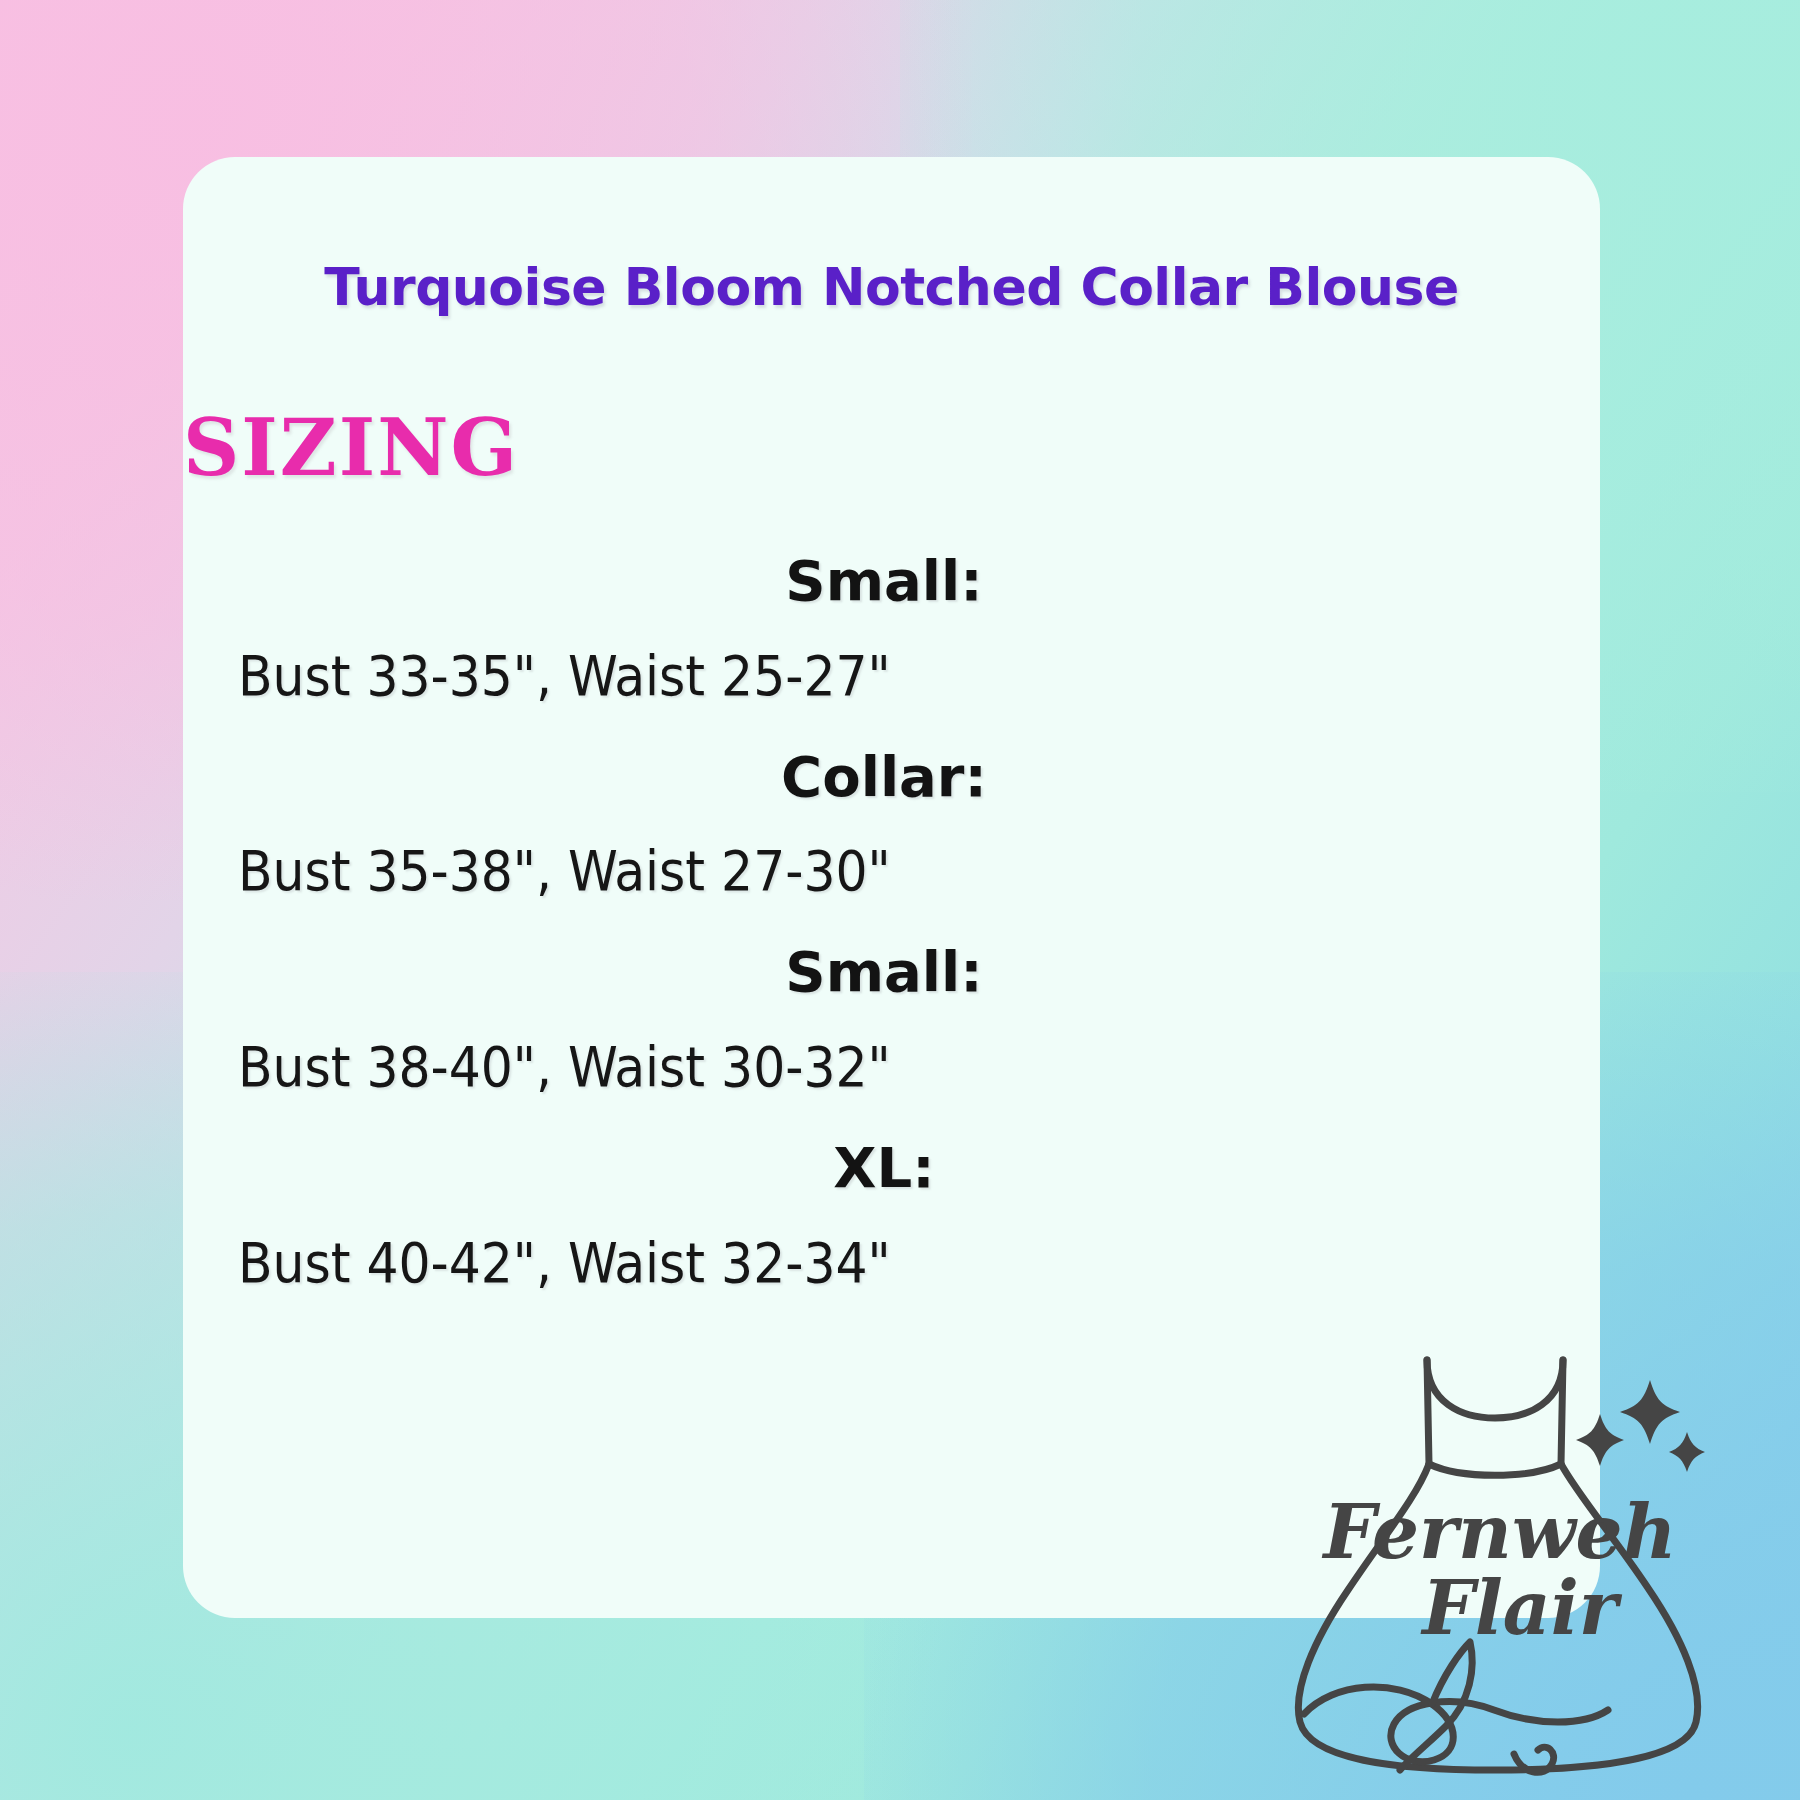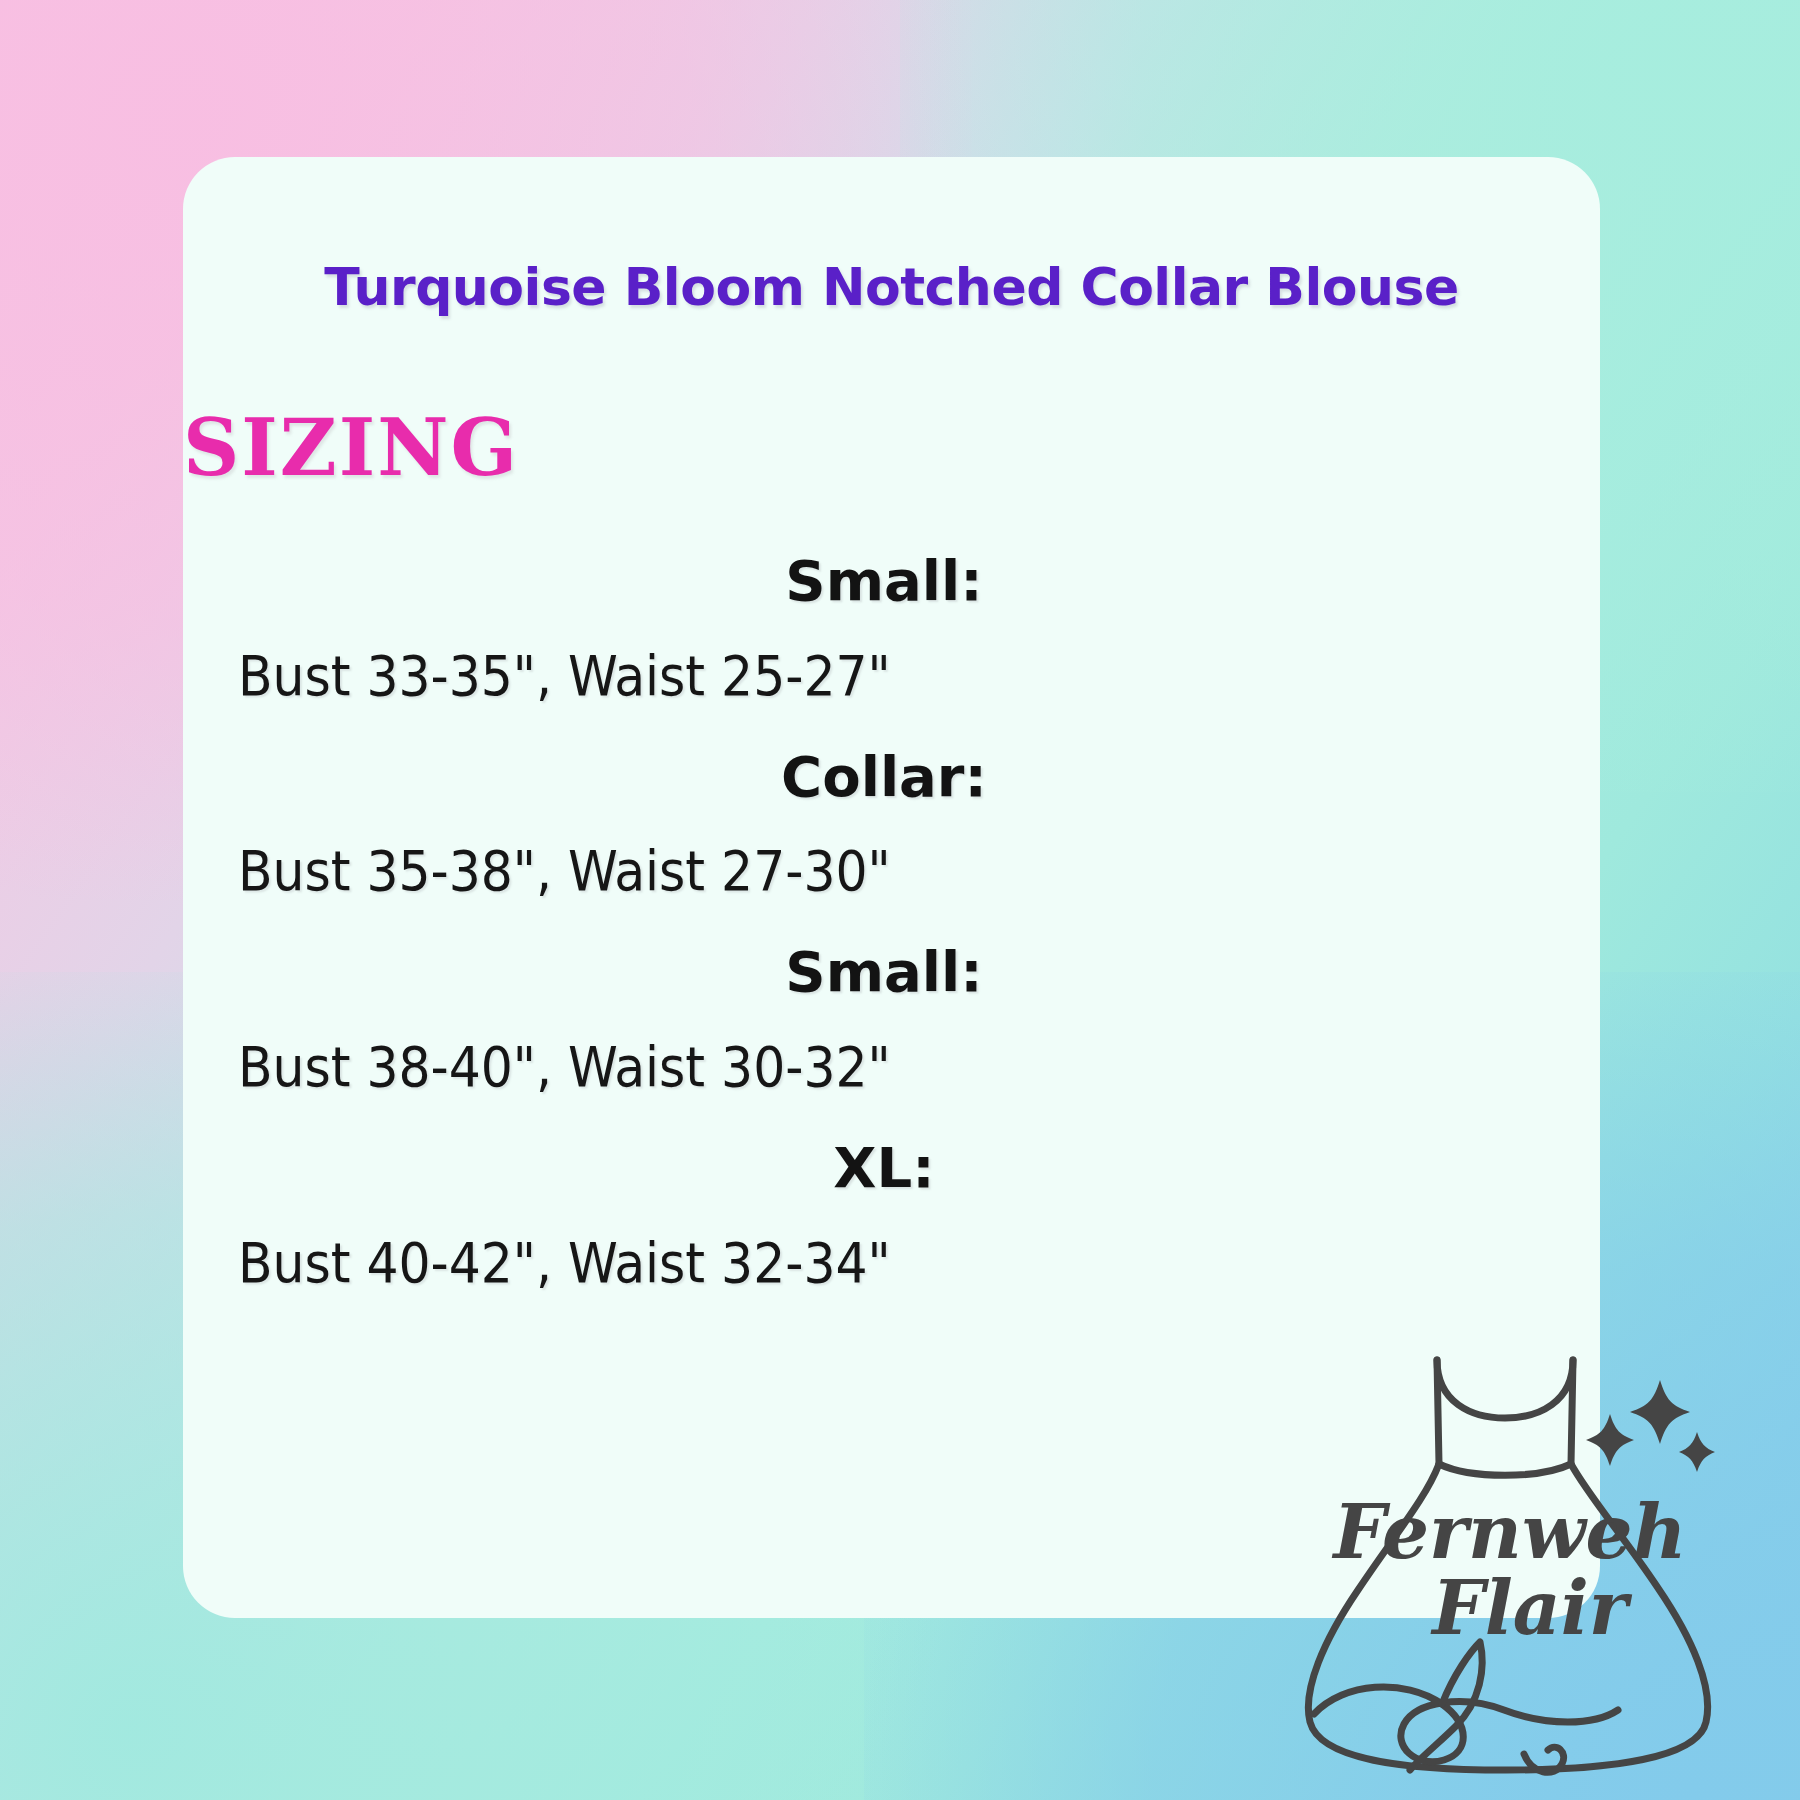--- a/index.html
+++ b/index.html
@@ -132,21 +132,21 @@
     text-shadow: 2px 2px 2px rgba(130,130,140,0.18);
     line-height: 1.05;
     margin-top: 36px;
   }
   .size-block { margin-bottom: 42px; }
   .size-block:last-child { margin-bottom: 0; }
 
   
   .logo {
     position: absolute;
-    right: 6px;
+    right: 16px;
     bottom: 8px;
     width: 520px;
     height: 470px;
   }
   .logo svg { width: 100%; height: 100%; display: block; }
 </style>
 </head>
 <body>
 
 <div id="canvas">

